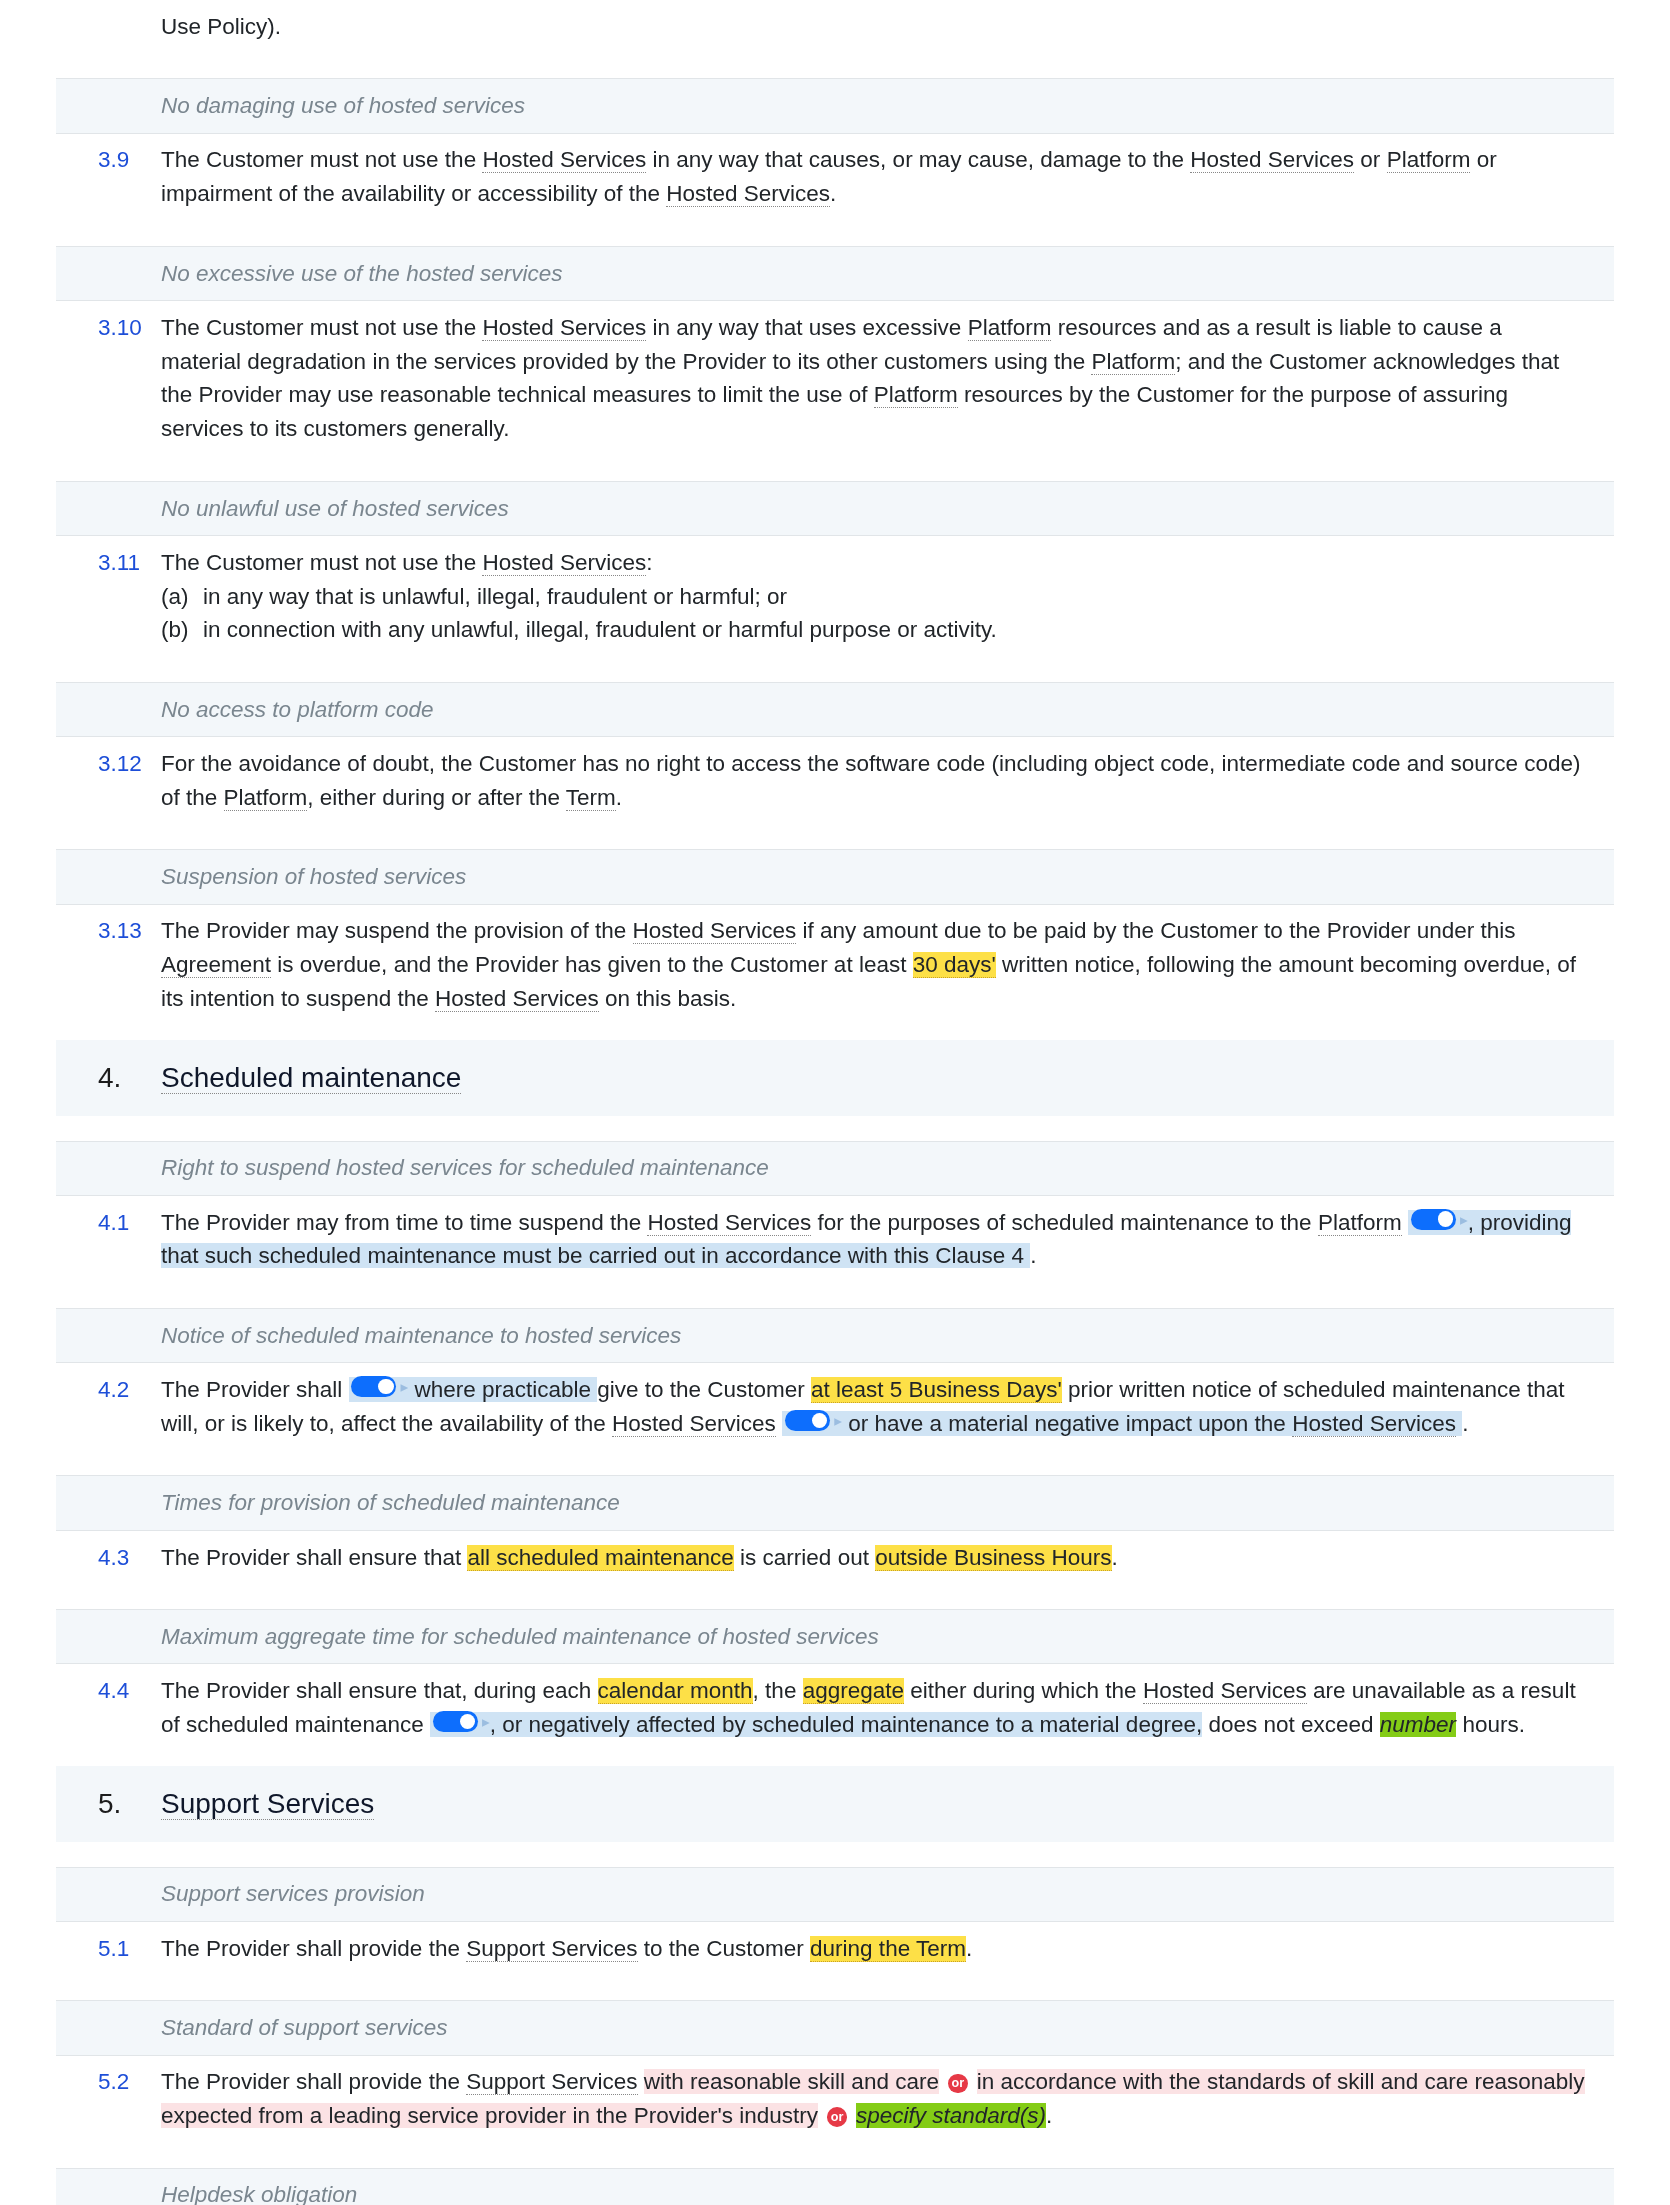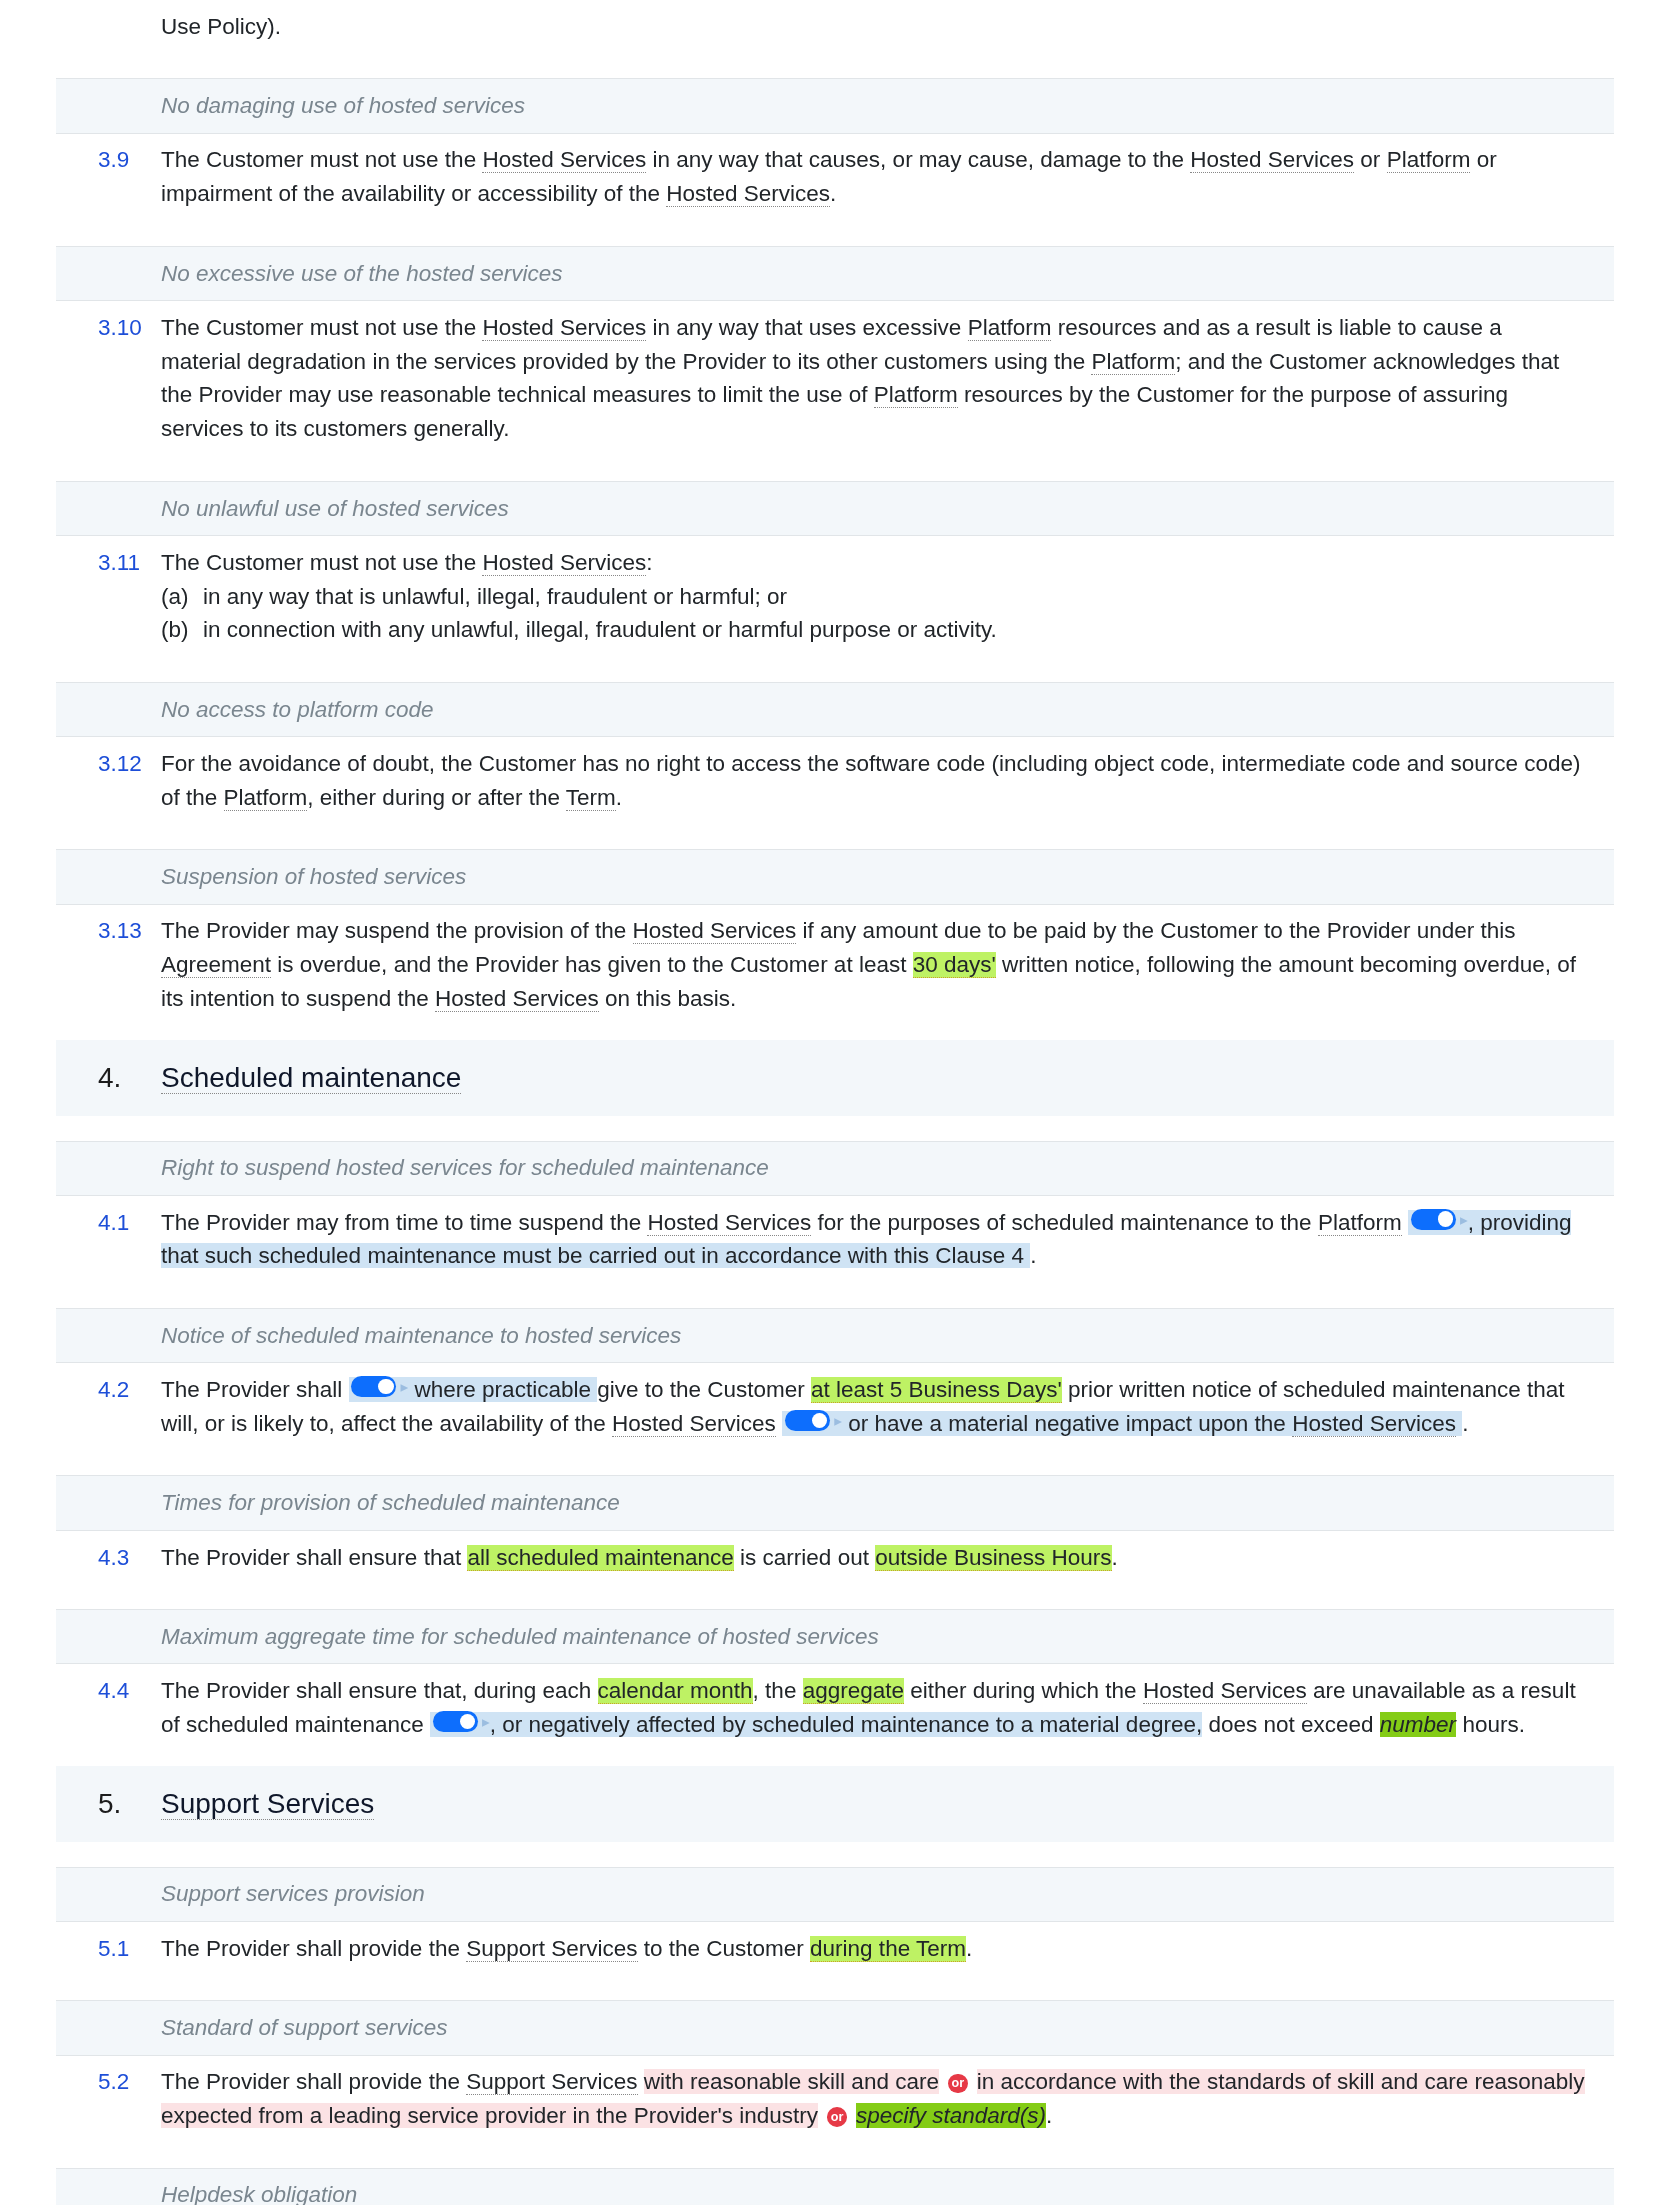--- a/index.html
+++ b/index.html
@@ -63,21 +63,21 @@
     color: #7a868f;
   }
   .term {
     border-bottom: 0.7px dotted #888;
     text-align: center;
   }
   .hl-blue {
     background: #cfe3f4;
   }
   .hl-yellow {
-    background: #bef264;
+    background: #fde047;
     border-bottom: 0.7px dotted #c9a227;
   }
   .hl-pink {
     background: #fbe2e4;
   }
   .placeholder {
     font-style: italic;
     background: #84cc16;
   }
   .toggle {

